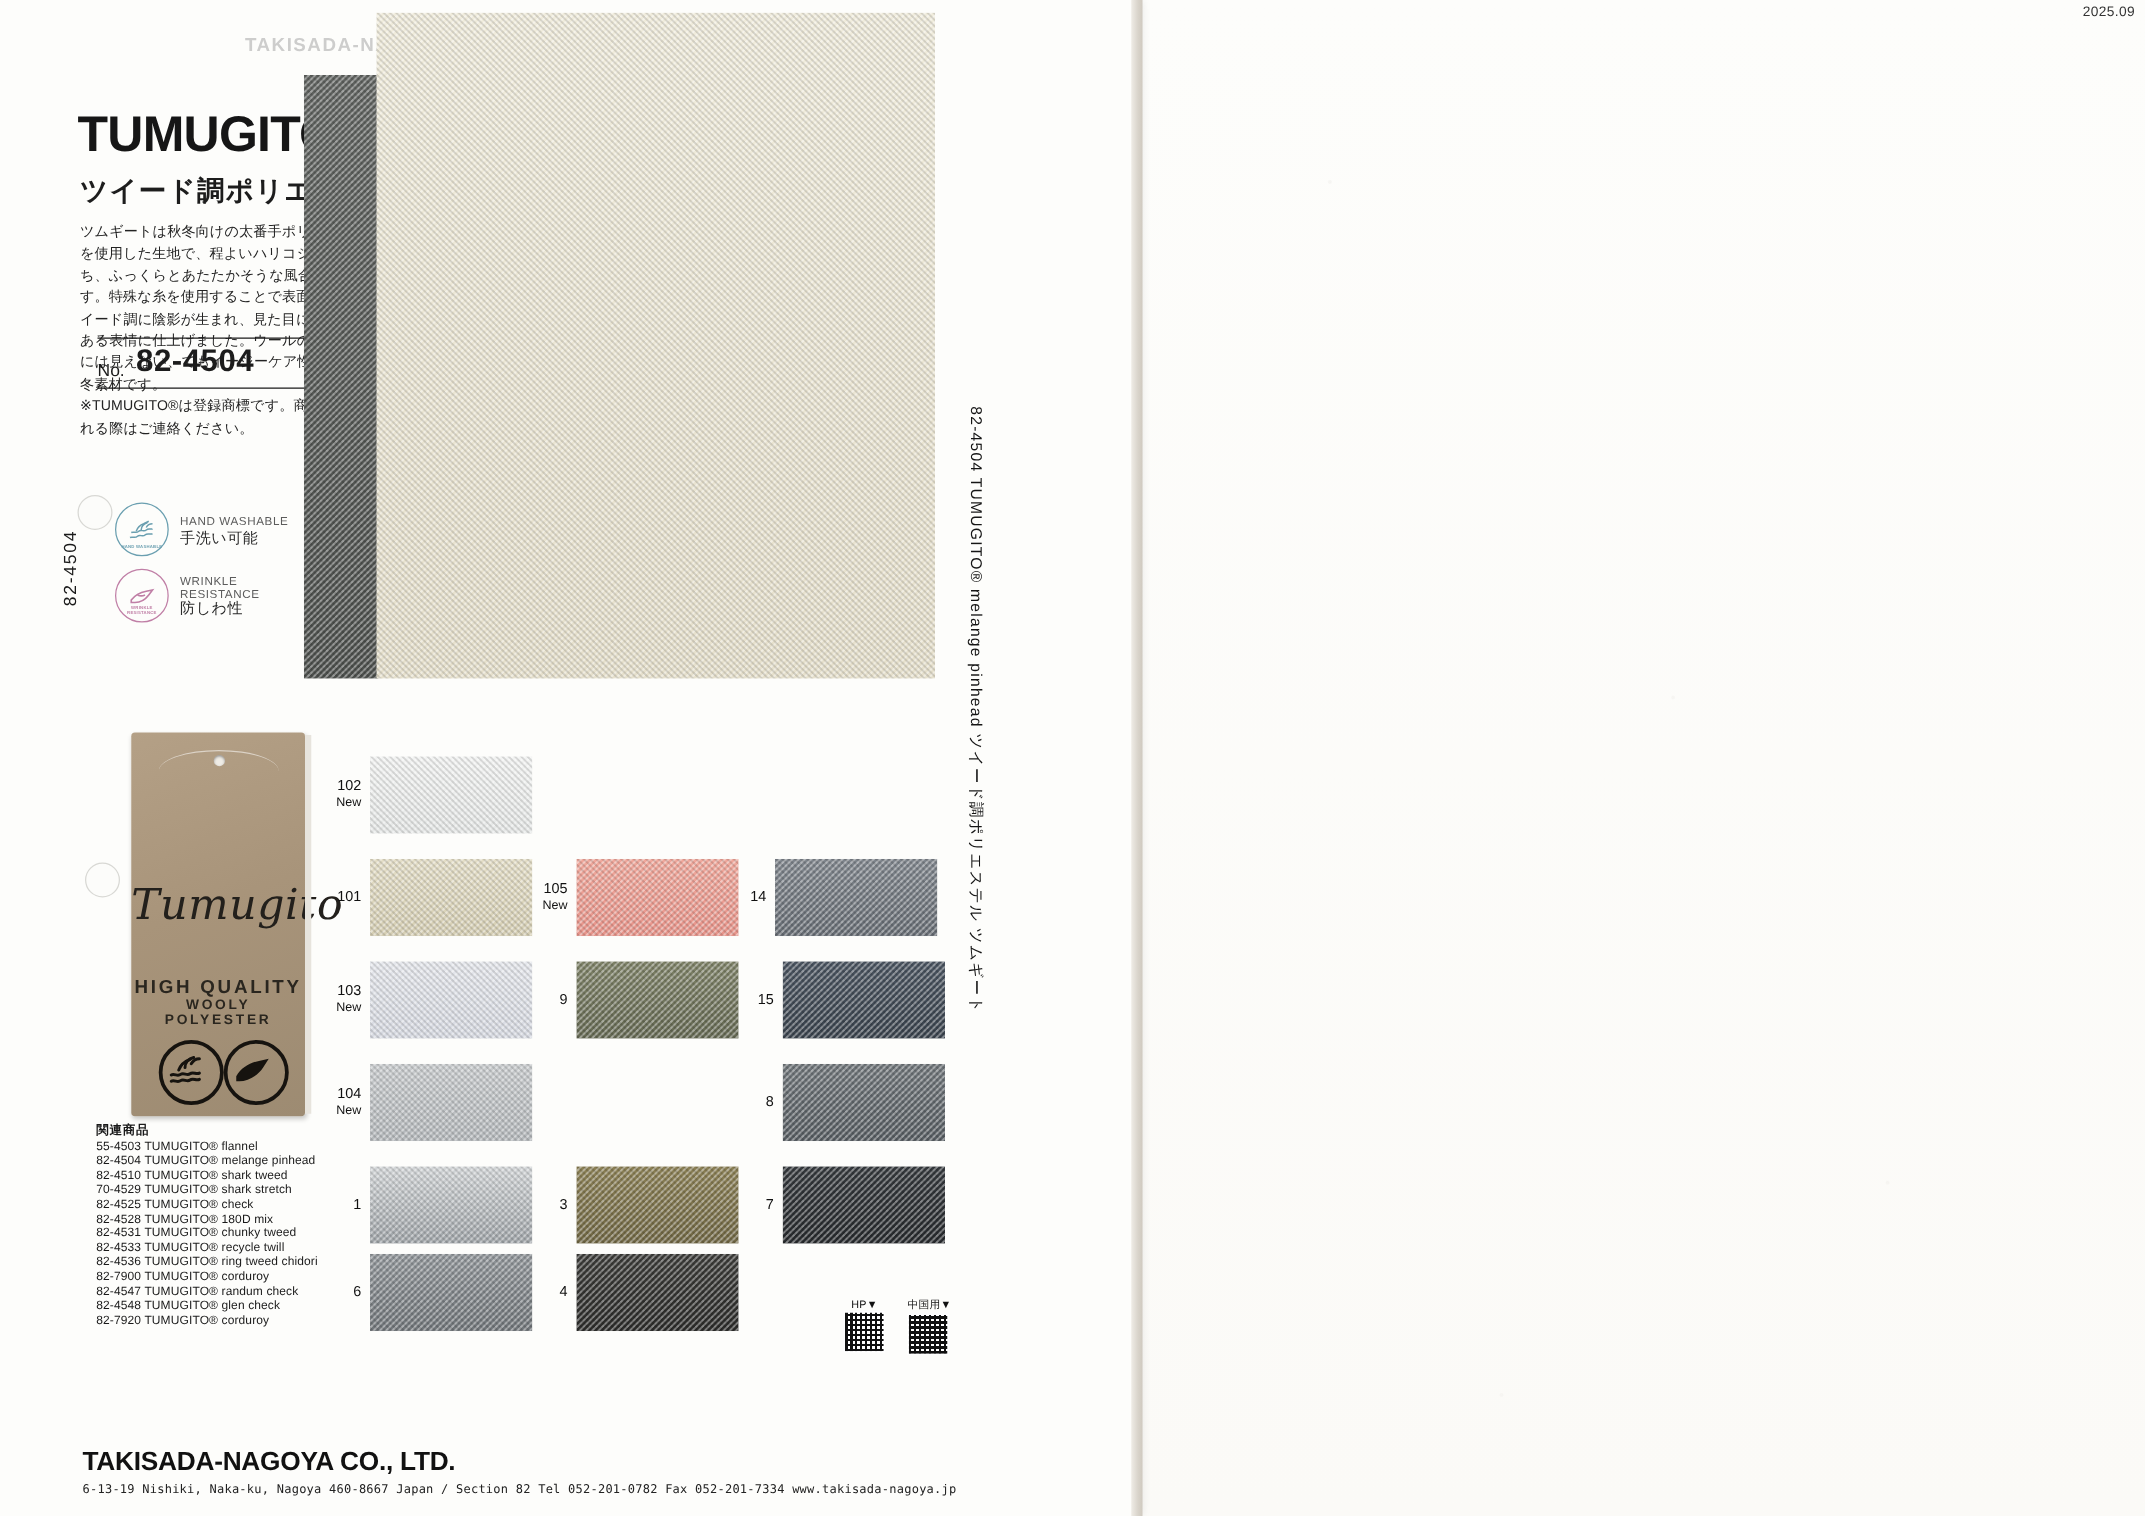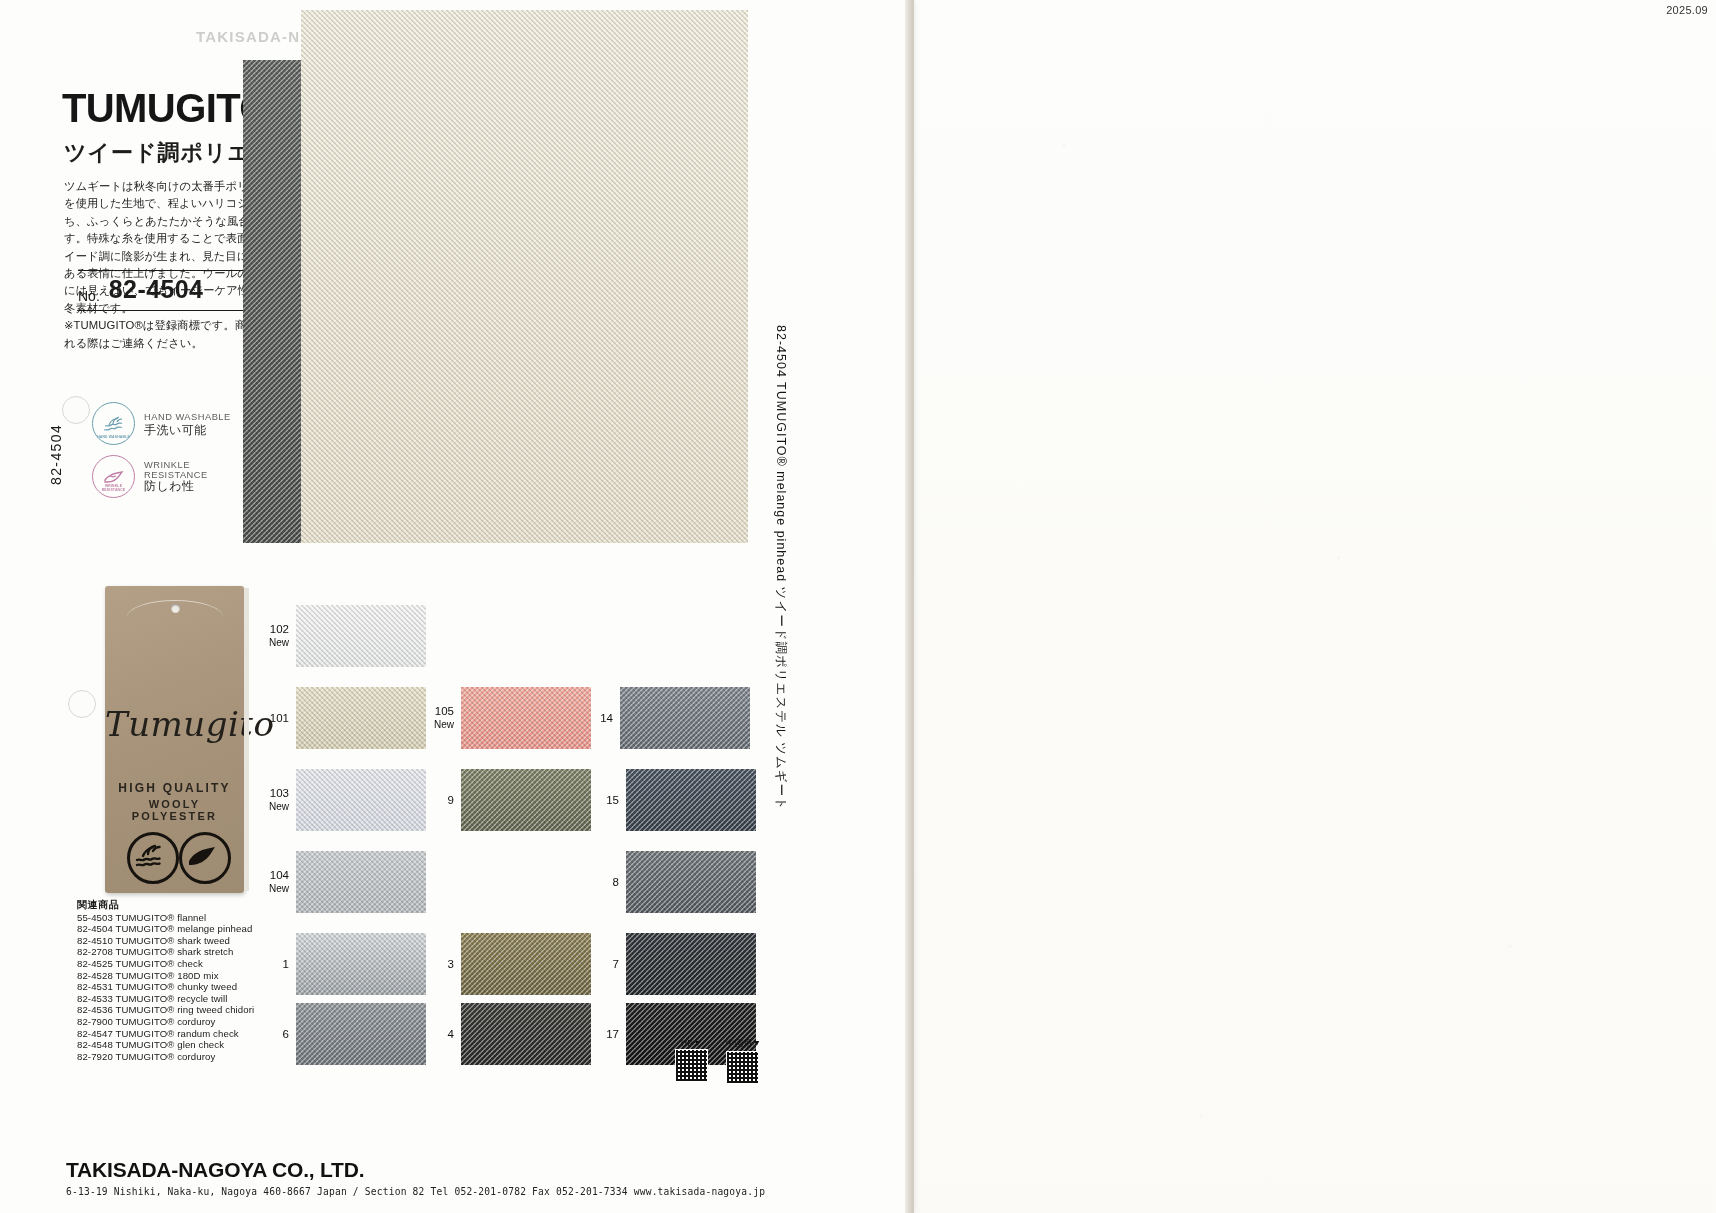--- a/index.html
+++ b/index.html
@@ -85,21 +85,21 @@
   #hangtag:after{content:"";position:absolute;right:-5px;top:2px;width:5px;height:303px;
            background:#e7e4dd;}
   #tag-hole{position:absolute;left:66px;top:18px;width:9px;height:9px;border-radius:50%;
             background:#efece6;box-shadow:inset 0 1px 2px rgba(0,0,0,.4);}
   #tag-string{position:absolute;left:22px;top:14px;width:96px;height:16px;
             border-top:1px solid rgba(255,255,255,.55);border-radius:50%/100% 100% 0 0;}
   #tag-logo{position:absolute;left:0;right:0;top:118px;text-align:center;
             font-family:"DejaVu Serif",serif;font-style:italic;font-size:34px;
             color:#23201c;letter-spacing:.5px;}
   #tag-line1{position:absolute;left:0;right:0;top:195px;text-align:center;
-            font-size:12px;letter-spacing:2.2px;color:#2a261f;font-weight:600;}
+            font-size:15px;letter-spacing:2.2px;color:#2a261f;font-weight:600;}
   #tag-line2{position:absolute;left:0;right:0;top:212px;text-align:center;
             font-size:11px;letter-spacing:2.2px;color:#2a261f;font-weight:600;}
   .tag-icon{position:absolute;top:246px;width:46px;height:46px;border-radius:50%;
             border:3.2px solid #16130f;}
   .tag-icon svg{display:block;}
   #tag-icon-wash{left:22px;}
   #tag-icon-iron{left:74px;}
 
   
   #related{position:absolute;left:77px;top:899px;font-size:9.6px;line-height:11.6px;
@@ -231,21 +231,21 @@
       </svg>
     </div>
   </div>
 
   <div id="related">
     <div id="related-title">関連商品</div>
     <ul>
       <li>55-4503 TUMUGITO® flannel</li>
       <li>82-4504 TUMUGITO® melange pinhead</li>
       <li>82-4510 TUMUGITO® shark tweed</li>
-      <li>82-2708 TUMUGITO® shark stretch</li>
+      <li>70-4529 TUMUGITO® shark stretch</li>
       <li>82-4525 TUMUGITO® check</li>
       <li>82-4528 TUMUGITO® 180D mix</li>
       <li>82-4531 TUMUGITO® chunky tweed</li>
       <li>82-4533 TUMUGITO® recycle twill</li>
       <li>82-4536 TUMUGITO® ring tweed chidori</li>
       <li>82-7900 TUMUGITO® corduroy</li>
       <li>82-4547 TUMUGITO® randum check</li>
       <li>82-4548 TUMUGITO® glen check</li>
       <li>82-7920 TUMUGITO® corduroy</li>
     </ul>
@@ -304,24 +304,20 @@
       <div class="chip weave edge-zz" style="--c1: #49535f; --c2: #39424c;"></div>
     </div>
     <div class="cell" style="left:330px;top:246px;">
       <div class="num"><span>8</span><span class="new"></span></div>
       <div class="chip weave edge-zz" style="--c1: #6e7478; --c2: #555b60;"></div>
     </div>
     <div class="cell" style="left:330px;top:328px;">
       <div class="num"><span>7</span><span class="new"></span></div>
       <div class="chip weave edge-zz" style="--c1: #34383c; --c2: #26292c;"></div>
     </div>
-    <div class="cell" style="left:330px;top:398px;">
-      <div class="num"><span>17</span><span class="new"></span></div>
-      <div class="chip weave edge-zz" style="--c1: #232323; --c2: #151515;"></div>
-    </div>
   </div>
 
   <div class="qr-wrap" style="left:675px;top:1038px;">
     <div class="qr-label">HP▼</div>
     <div class="qr"></div>
   </div>
   <div class="qr-wrap" style="left:726px;top:1038px;">
     <div class="qr-label">中国用▼</div>
     <div class="qr"></div>
   </div>

